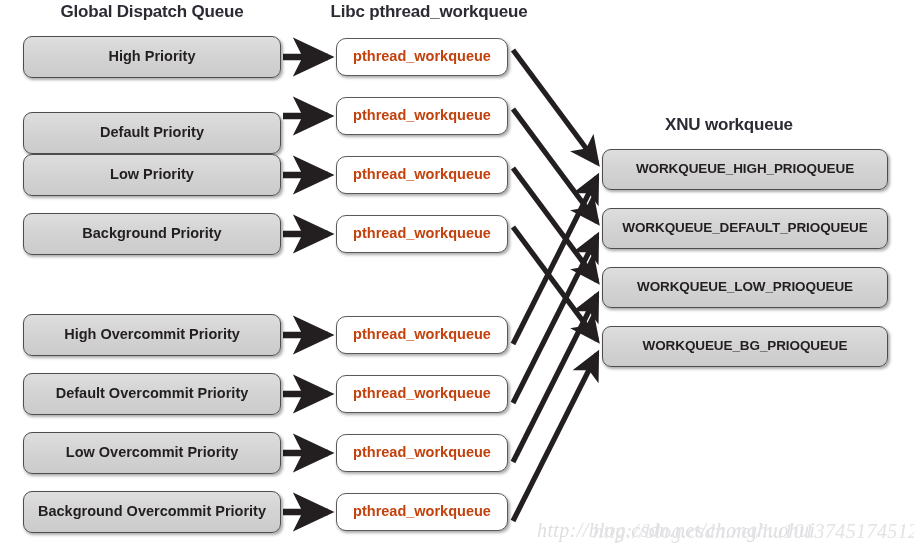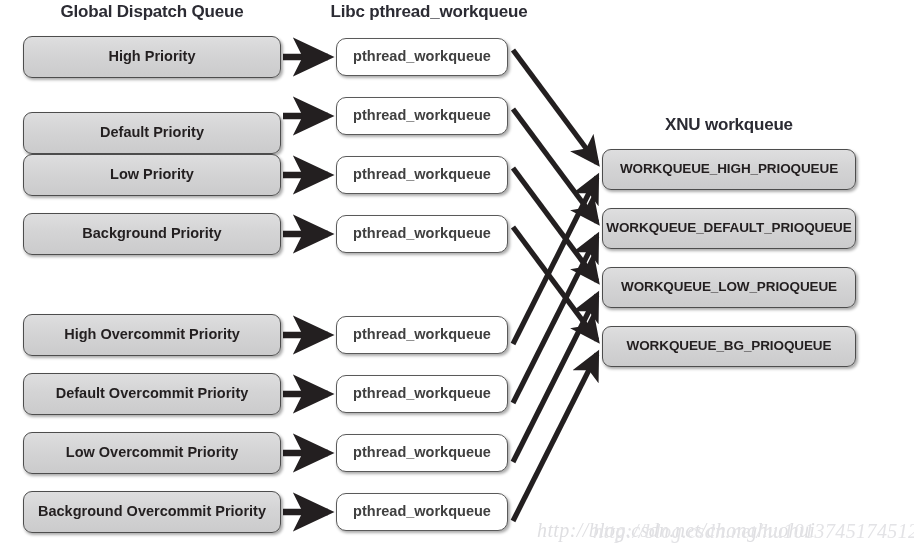--- a/index.html
+++ b/index.html
@@ -51,21 +51,21 @@
     box-shadow: 1.5px 2px 3px rgba(0,0,0,0.33);
     overflow: hidden;
   }
 
   .node.gray {
     background: linear-gradient(to bottom, #dededf 0%, #d4d4d5 45%, #cbcbcc 100%);
     color: #231f20;
   }
   .node.white {
     background: #ffffff;
-    color: #404040;
+    color: #c2410c;
     border-color: #5a5a5a;
     border-radius: 10px;
   }
 
   
   .gdq {
     left: 23px;
     width: 258px;
     height: 42px;
     font-size: 14.5px;
@@ -74,21 +74,21 @@
   .libc {
     left: 336px;
     width: 172px;
     height: 38px;
     font-size: 14.5px;
     font-weight: bold;
   }
   
   .xnu {
     left: 602px;
-    width: 254px;
+    width: 286px;
     height: 41px;
     font-size: 13.5px;
     letter-spacing: -0.1px;
   }
 
   #watermark {
     position: absolute;
     left: 537px;
     top: 519px;
     width: 381px;

